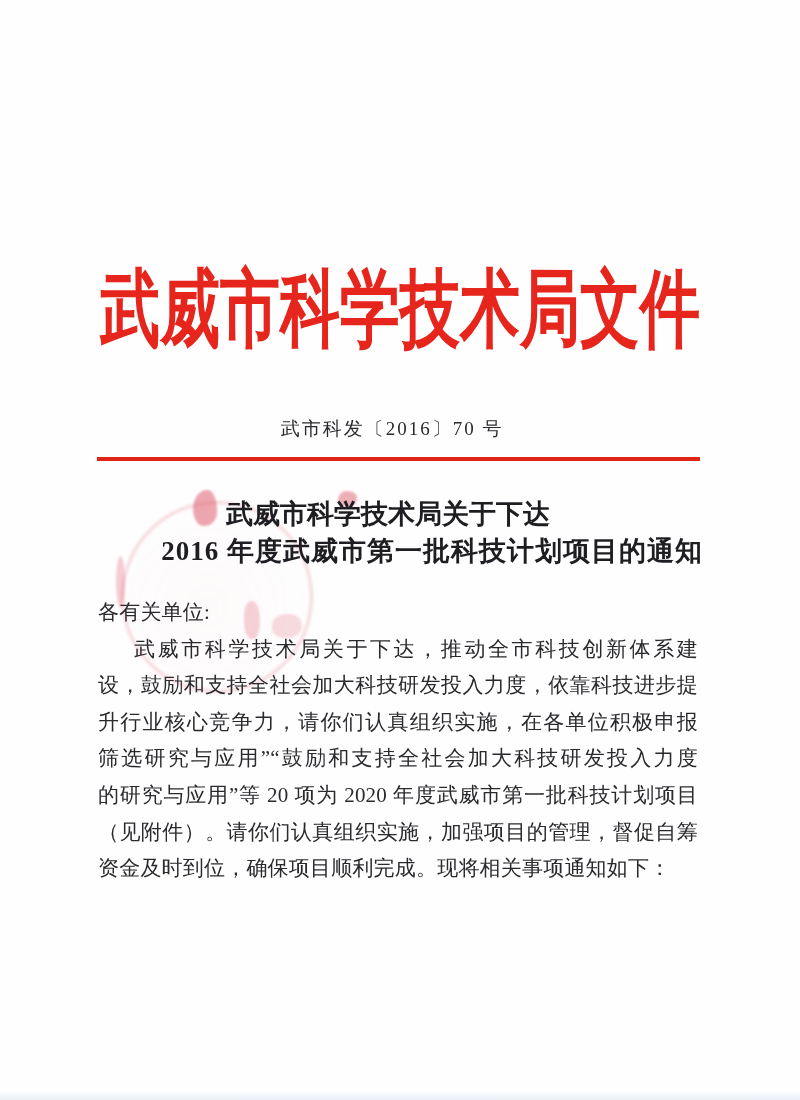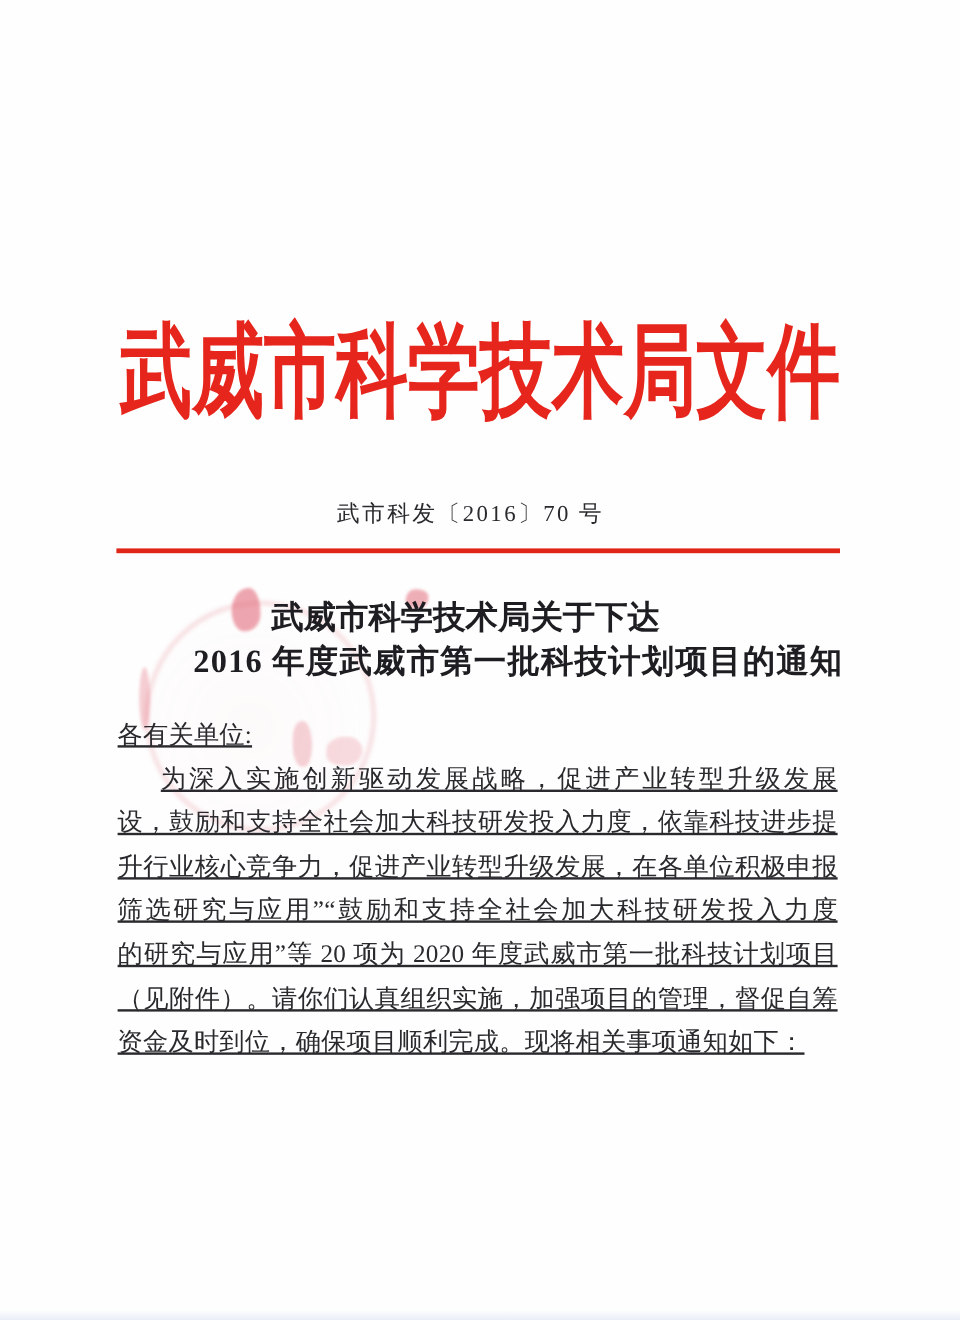--- a/index.html
+++ b/index.html
@@ -69,21 +69,20 @@
 
   
   .body-text {
     position: absolute; top: 594px; left: 98px; width: 600px;
     font-size: 21px;
     z-index: 3;
   }
   .bline {
     height: 36.6px; line-height: 36.6px;
     letter-spacing: 0.2px;
-    text-decoration: underline;
   }
   .j { text-align: justify; text-align-last: justify; }
   .indent { padding-left: 36px; }
   .indent2 { padding-left: 30px; }
 
   
   .stamp { position: absolute; z-index: 1; }
   .stamp-ring {
     position: absolute; left: 121px; top: 501px;
     width: 192px; height: 192px;
@@ -136,23 +135,23 @@
 
   <div class="red-line"></div>
 
   <div class="heading">
     <div class="h-line1">武威市科学技术局关于下达</div>
     <div class="h-line2">2016 年度武威市第一批科技计划项目的通知</div>
   </div>
 
   <div class="body-text">
     <div class="bline">各有关单位:</div>
-    <div class="bline j indent">为深入实施创新驱动发展战略，促进产业转型升级发展</div>
+    <div class="bline j indent">武威市科学技术局关于下达，推动全市科技创新体系建</div>
     <div class="bline j">设，鼓励和支持全社会加大科技研发投入力度，依靠科技进步提</div>
-    <div class="bline j">升行业核心竞争力，促进产业转型升级发展，在各单位积极申报</div>
+    <div class="bline j">升行业核心竞争力，请你们认真组织实施，在各单位积极申报</div>
     <div class="bline j">筛选研究与应用”“鼓励和支持全社会加大科技研发投入力度</div>
     <div class="bline j">的研究与应用”等 20 项为 2020 年度武威市第一批科技计划项目</div>
     <div class="bline j">（见附件）。请你们认真组织实施，加强项目的管理，督促自筹</div>
     <div class="bline">资金及时到位，确保项目顺利完成。现将相关事项通知如下：</div>
   </div>
 
   <div class="scan-edge"></div>
 
 </div>
 

